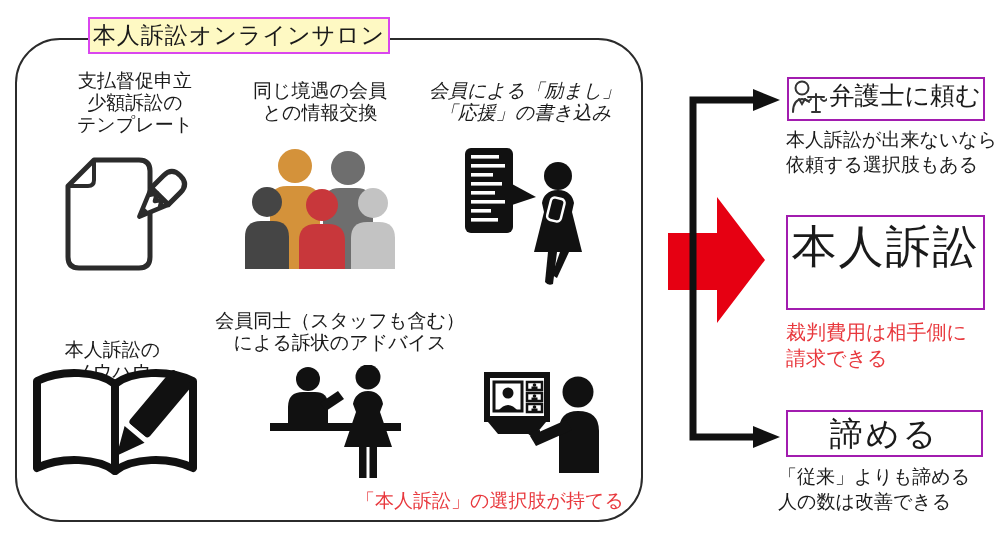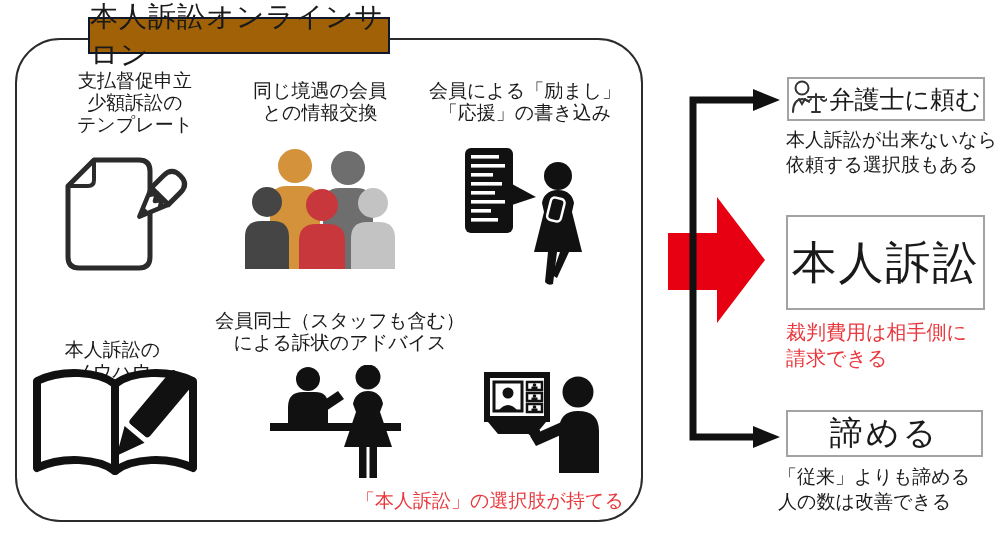--- a/index.html
+++ b/index.html
@@ -21,25 +21,25 @@
     left: 15px; top: 38px;
     width: 628px; height: 484px;
     border: 2px solid #2b2b2b;
     border-radius: 45px;
     background: #fff;
     z-index: 1;
   }
   .title-box {
     left: 88px; top: 17px;
     width: 302px; height: 37px;
-    border: 2px solid #0f172a;
-    background: #a16207;
+    border: 2px solid #d946ef;
+    background: #fef9c3;
     z-index: 6;
     display: flex; align-items: center; justify-content: center;
-    font-size: 28px;
+    font-size: 23px;
     letter-spacing: 1px;
     color: #1a1a1a;
   }
   .feat-label {
     font-size: 19px;
     line-height: 22px;
     text-align: center;
     color: #1a1a1a;
     z-index: 2;
   }
@@ -47,23 +47,23 @@
     left: 348px; top: 488px;
     width: 284px;
     text-align: center;
     font-size: 19px;
     color: #e8383d;
     z-index: 2;
   }
 
   
   .outcome-box {
-    border: 2px solid #a3a3a3;
+    border: 2px solid #a21caf;
     background: #fff;
-    display: flex; align-items: center; justify-content: center;
+    display: flex; justify-content: center;
     color: #1a1a1a;
     z-index: 4;
   }
   .lawyer-box { left: 787px; top: 77px; width: 198px; height: 44px; font-size: 25px; gap: 2px; }
   .prose-box  { left: 786px; top: 215px; width: 199px; height: 95px; font-size: 45px; letter-spacing: 2px; }
   .giveup-box { left: 786px; top: 410px; width: 197px; height: 47px; font-size: 33px; letter-spacing: 3px; }
   .note { font-size: 19px; line-height: 25px; color: #1a1a1a; z-index: 4; }
   .note-lawyer { left: 786px; top: 127px; width: 212px; }
   .note-prose  { left: 786px; top: 319px; width: 212px; font-size: 20px; line-height: 26px; color: #e8383d; }
   .note-giveup { left: 778px; top: 464px; width: 214px; }
@@ -114,21 +114,21 @@
     <g fill="#c3c3c3">
       <circle cx="128" cy="58" r="15"></circle>
       <path d="M 106 124 V 93 Q 106 77 122 77 H 134 Q 150 77 150 93 V 124 Z"></path>
     </g>
     <g fill="#c8373b">
       <circle cx="77" cy="60" r="16"></circle>
       <path d="M 54 124 V 96 Q 54 79 71 79 H 83 Q 100 79 100 96 V 124 Z"></path>
     </g>
   </svg>
 
-  <div class="abs feat-label preline" style="left:420px; top:80px; width:210px;">会員による「励まし」
+  <div class="abs feat-label preline" style="left:420px; top:80px; width:210px;font-style:italic;">会員による「励まし」
 「応援」の書き込み</div>
   <svg class="abs" style="left:462px; top:146px; z-index:2;" width="136" height="140" viewBox="0 0 136 140">
     <rect x="3" y="2" width="48" height="85" rx="6" fill="#111"></rect>
     <g fill="#fff">
       <rect x="9" y="9" width="28" height="3.6"></rect>
       <rect x="9" y="18" width="34" height="3.6"></rect>
       <rect x="9" y="27" width="22" height="3.6"></rect>
       <rect x="9" y="36" width="31" height="3.6"></rect>
       <rect x="9" y="45" width="24" height="3.6"></rect>
       <rect x="9" y="54" width="34" height="3.6"></rect>

